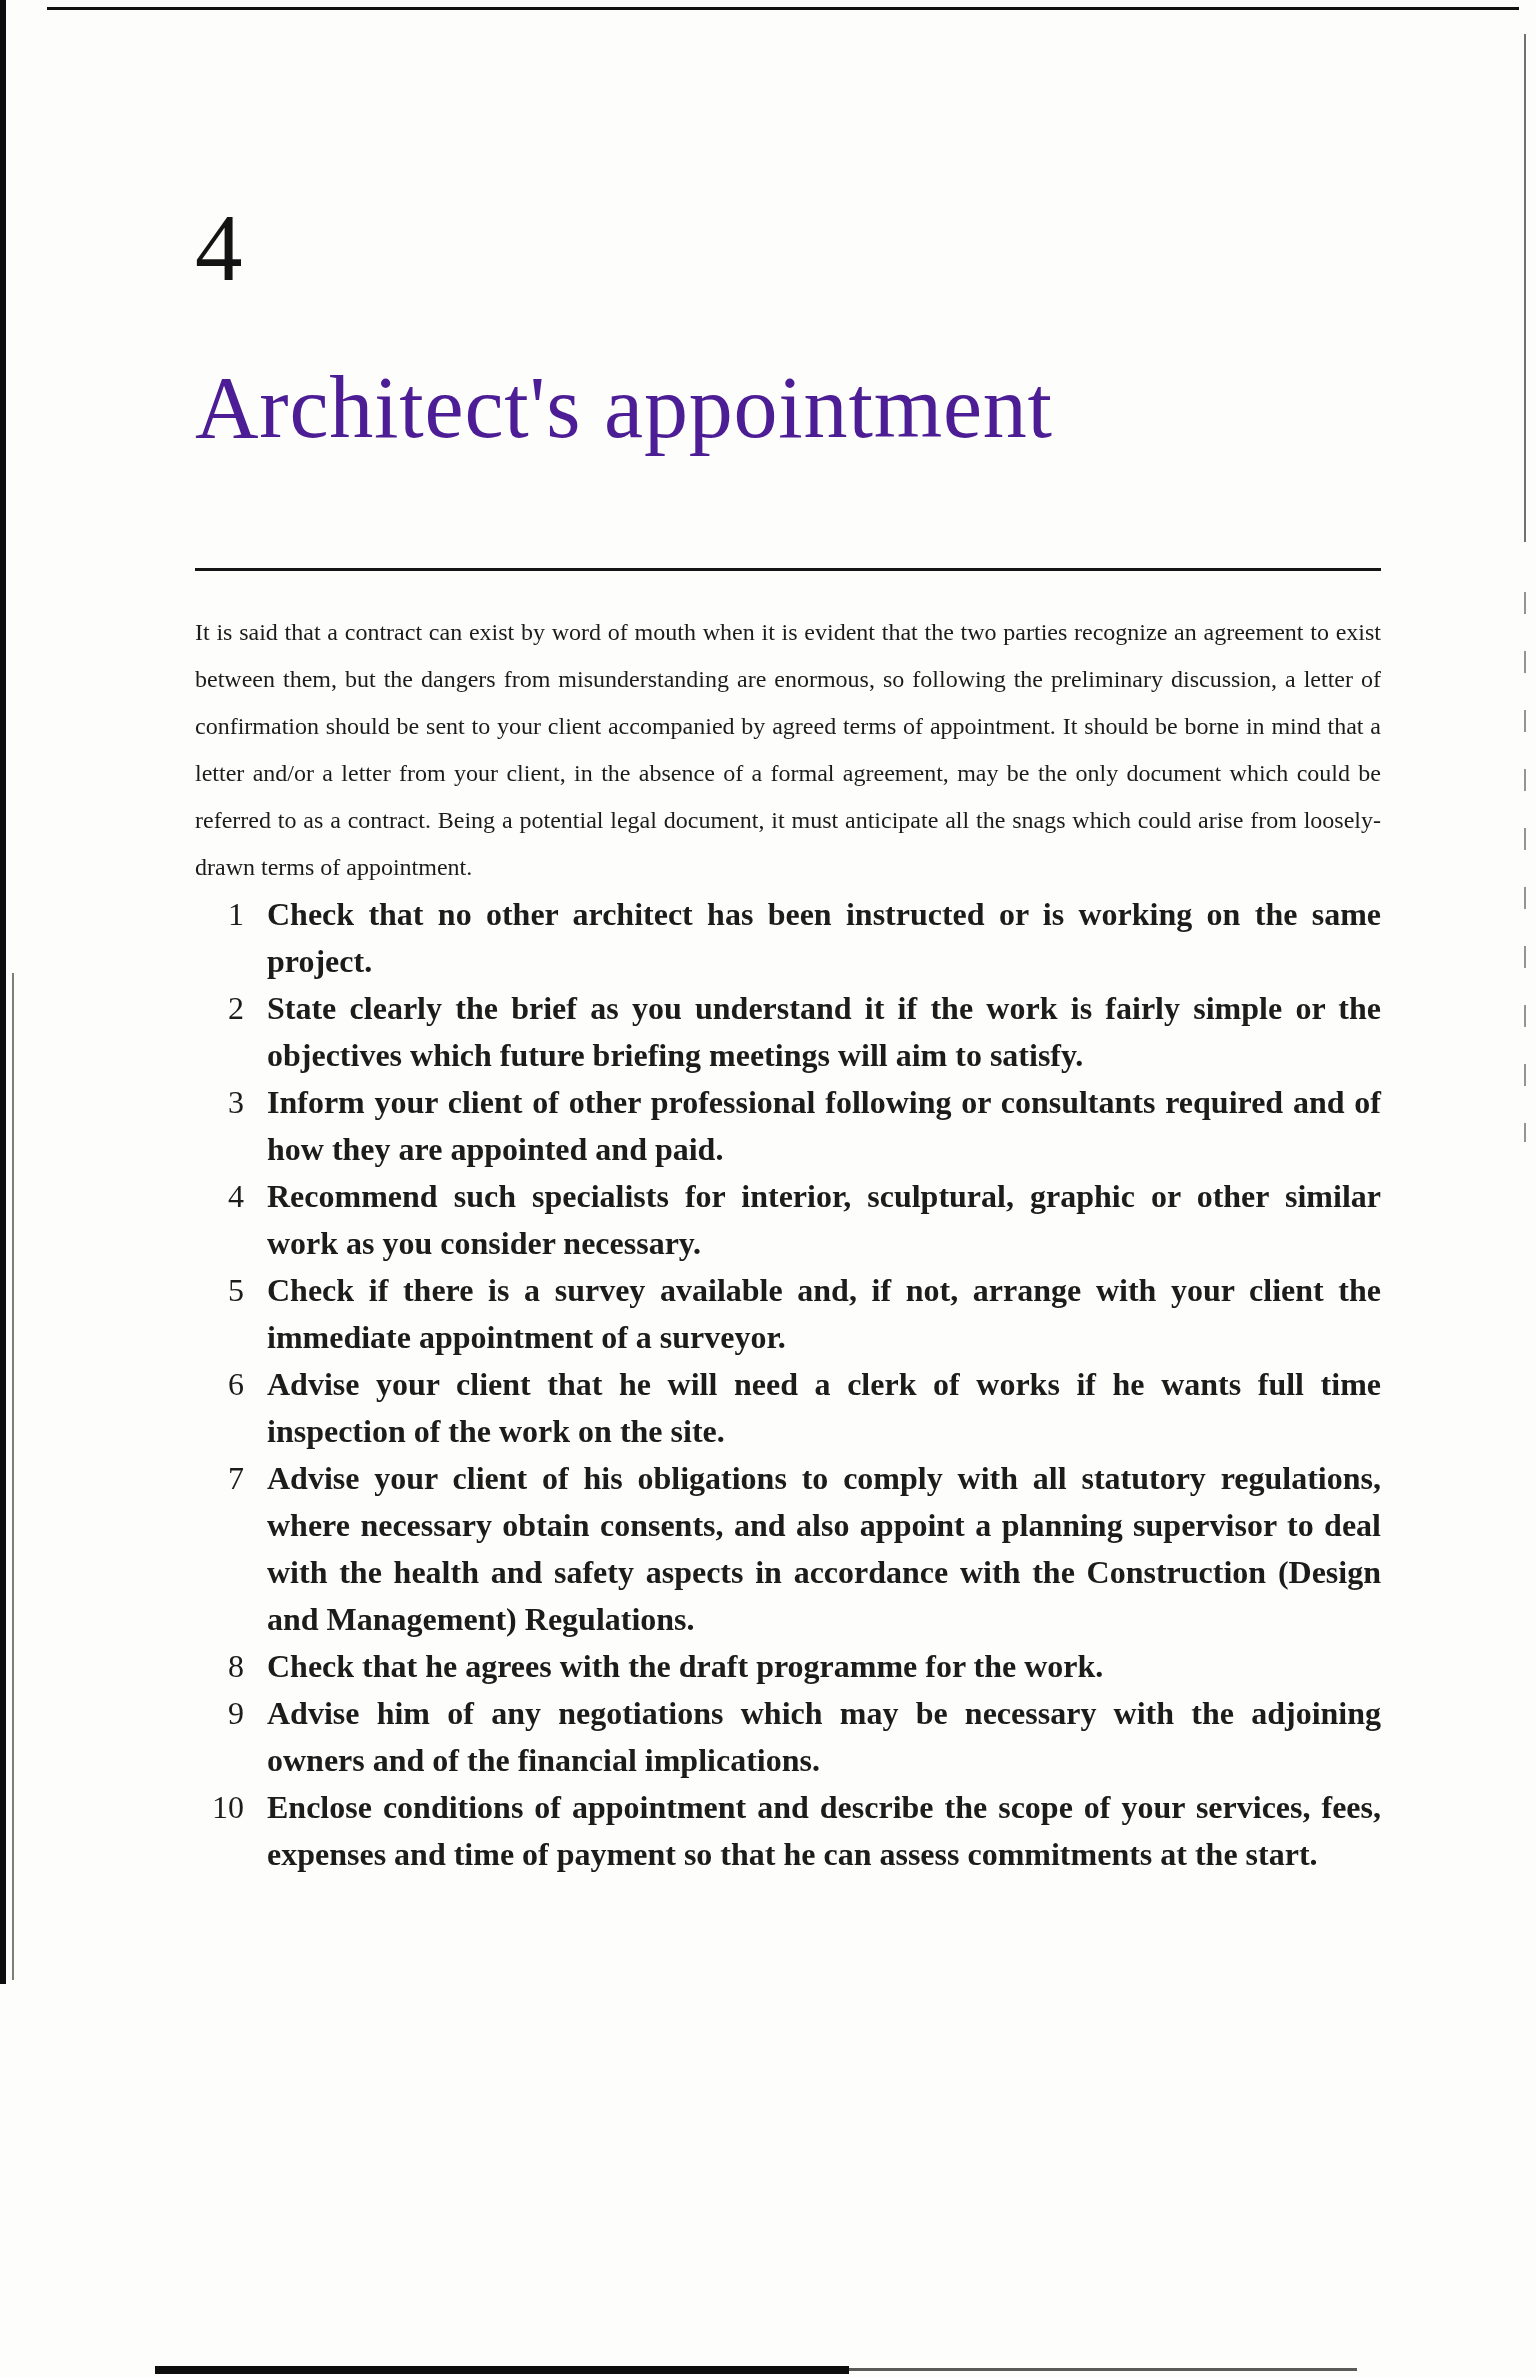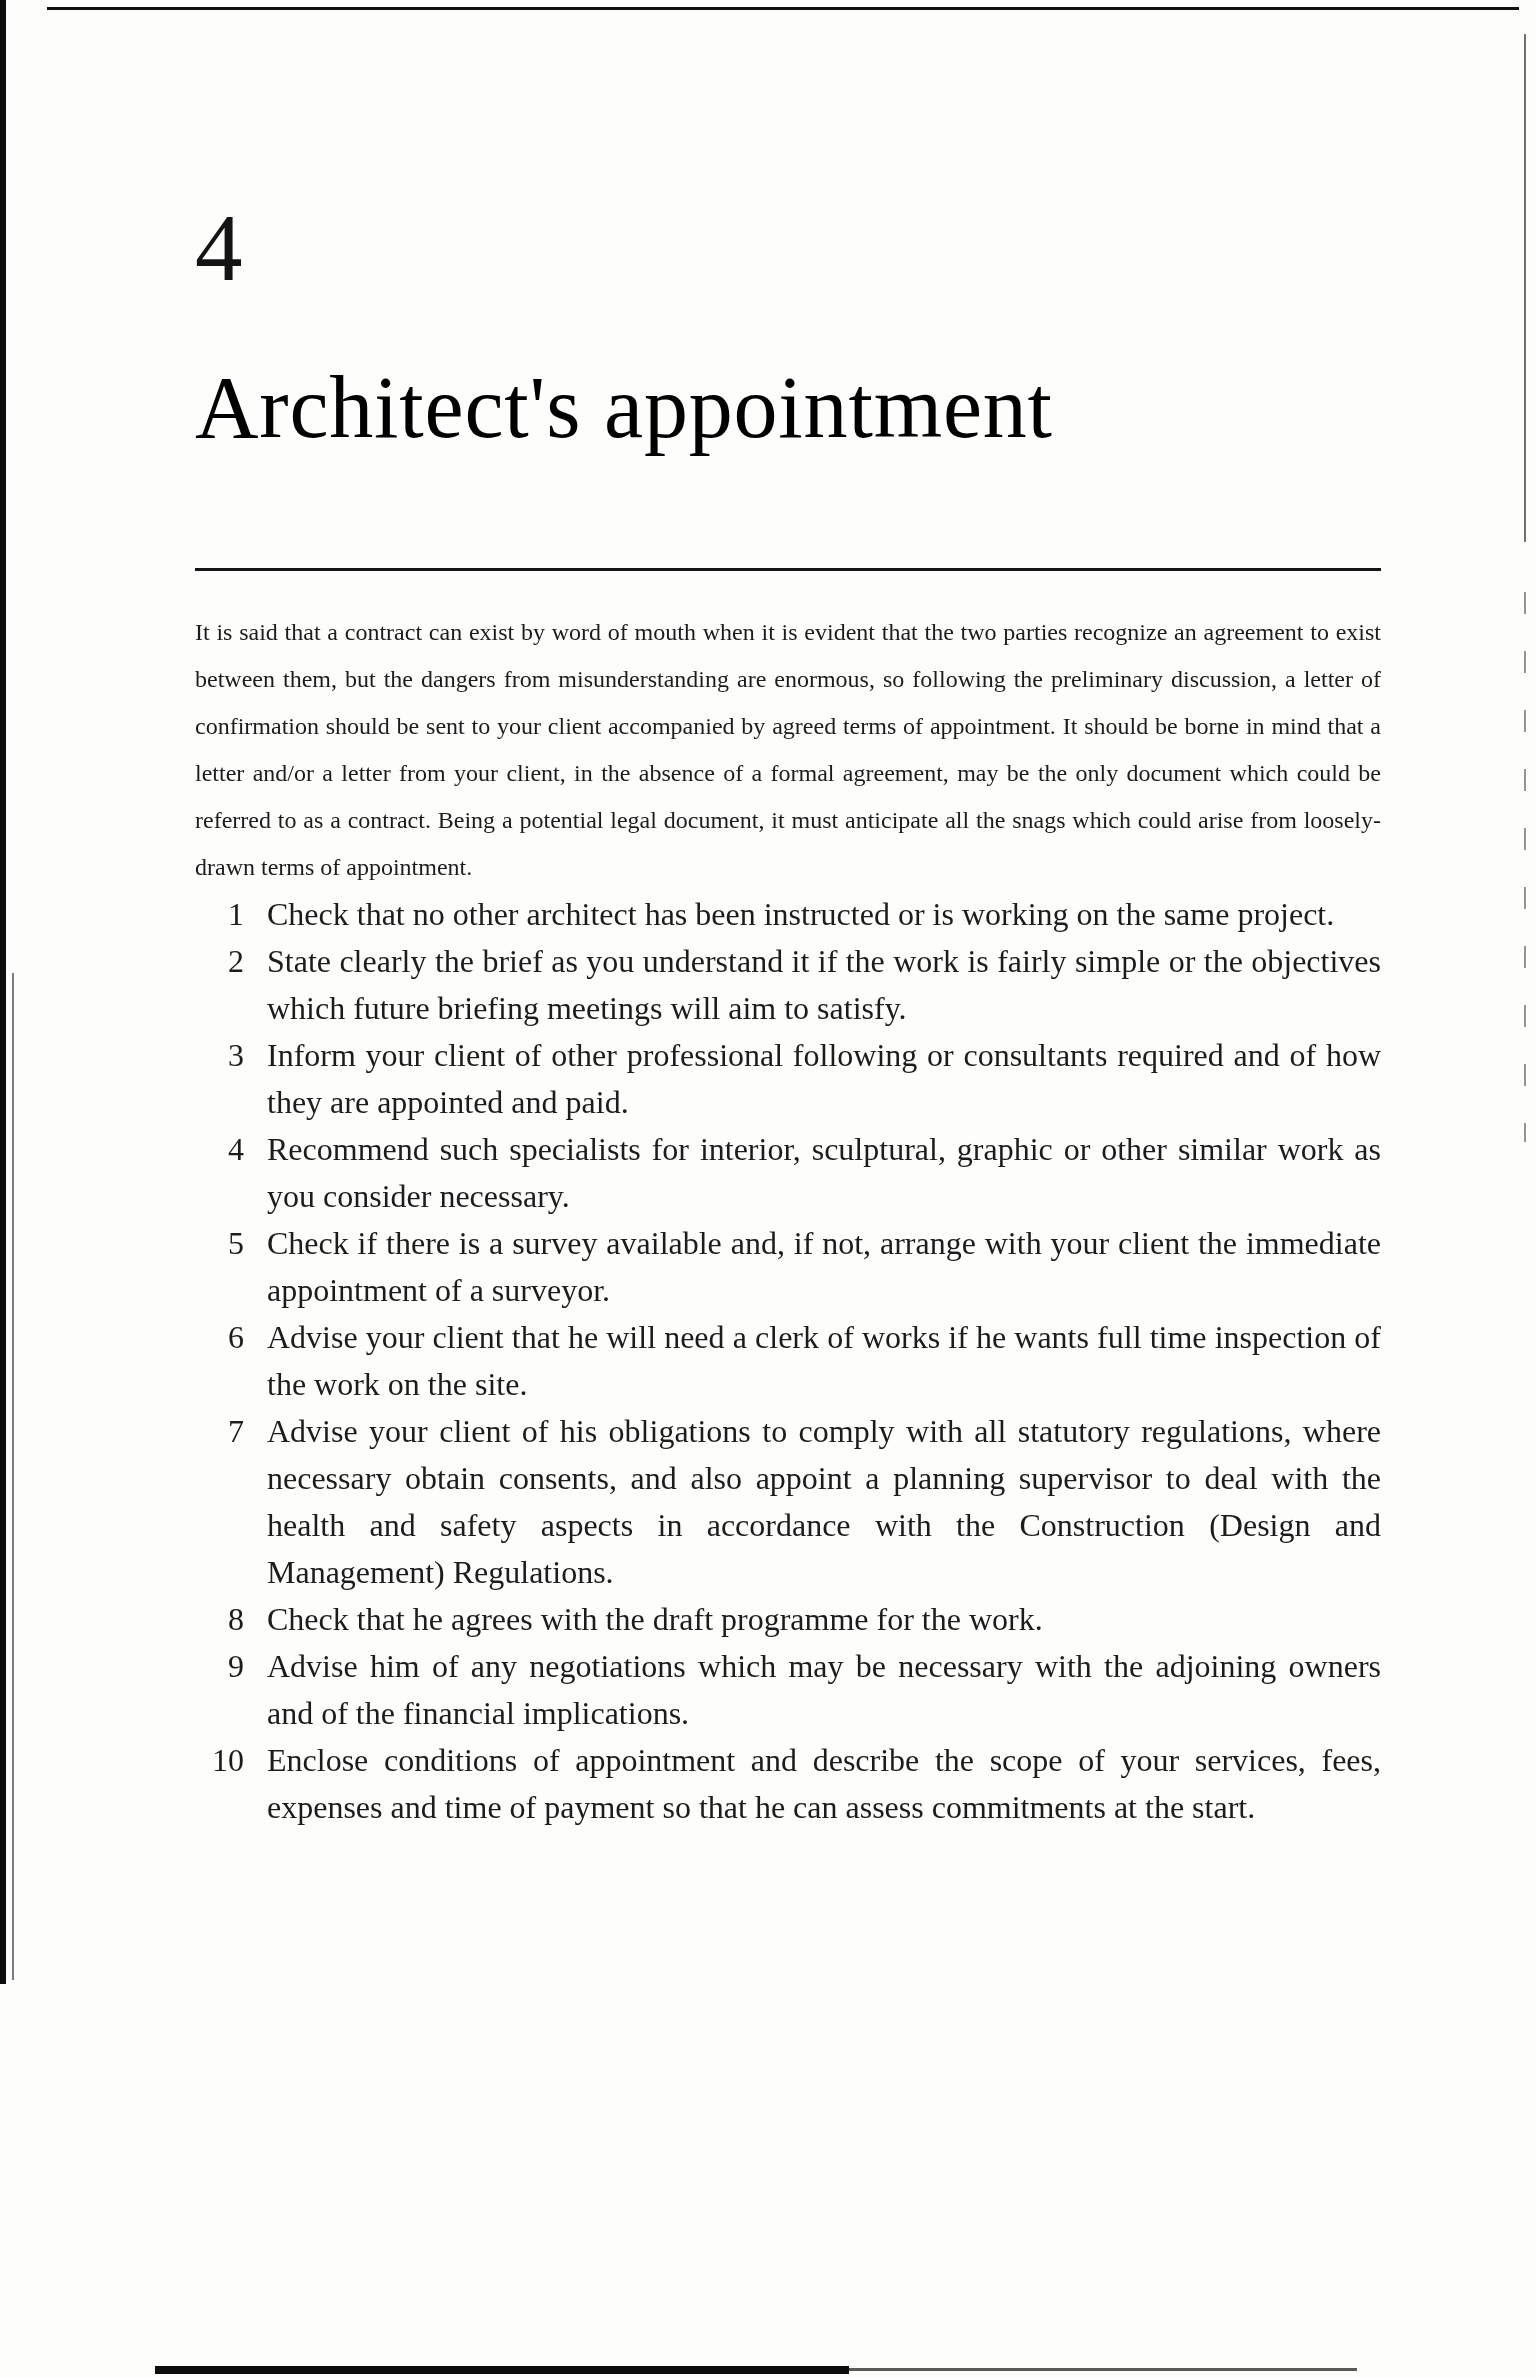--- a/index.html
+++ b/index.html
@@ -77,21 +77,21 @@
     line-height: 1;
     font-weight: 400;
     color: #141414;
   }
   .chapter-title {
     margin: 66px 0 12px 0;
     font-size: 88px;
     line-height: 1.05;
     font-weight: 400;
     letter-spacing: 0.8px;
-    color: #000000;
+    color: #4c1d95;
   }
   .title-rule {
     border: none;
     height: 2.5px;
     background: #151515;
     margin: 114px 0 0 0;
     width: 1186px;
   }
 
   .intro {
@@ -121,20 +121,21 @@
     font-size: 32px;
     line-height: 47px;
   }
   .item .txt {
     flex: 1 1 auto;
     margin-left: 23px;
     font-size: 32px;
     line-height: 47px;
     text-align: justify;
     text-justify: inter-word;
+    font-weight: bold;
   }
 </style>
 </head>
 <body>
 
 <div class="page">
 
   <div class="scan-top"></div>
   <div class="scan-left"></div>
   <div class="scan-left-thin"></div>

